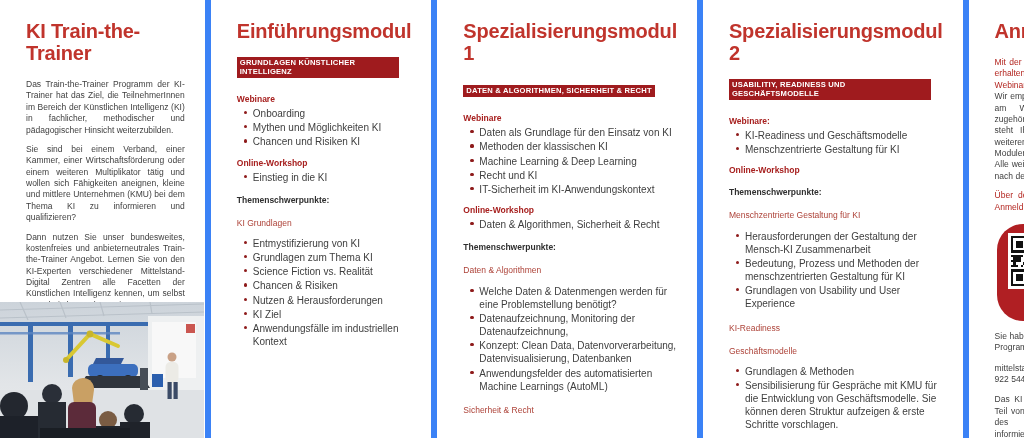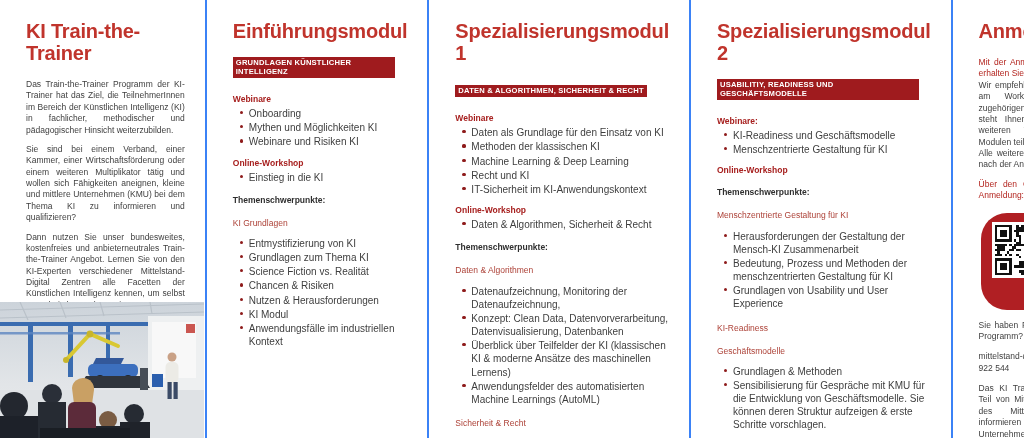--- a/index.html
+++ b/index.html
@@ -6,21 +6,21 @@
   body{
     width:1024px;height:438px;overflow:hidden;
     font-family:"Liberation Sans","DejaVu Sans",sans-serif;
     -webkit-font-smoothing:antialiased;
   }
   .page{display:flex;width:1024px;height:438px;background:#fff;}
   .panel{
     position:relative;flex:0 0 204.8px;box-sizing:border-box;
     padding:20px 20px 0 26px;
   }
-  .panel + .panel{border-left:2px solid #3b82f6;}
+  .panel + .panel{border-left:6px solid #3b82f6;}
   .panel-title{
     margin:0 0 15px 0;
     font-size:20px;line-height:1.1;font-weight:700;
     color:#c0342c;letter-spacing:-0.2px;
   }
   .body-text{color:#3e3e3e;font-size:8.5px;line-height:1.34;}
   .blk{margin:0 0 0 0;text-align:justify;}
   .blk{margin-top:8px;}
   .blocks .blk:first-child{margin-top:0;}
   .blk.gap-none{margin-top:0;}
@@ -143,35 +143,35 @@
   </section>
 
   <section class="panel">
     <h2 class="panel-title">Einführungsmodul</h2>
     <div class="band">GRUNDLAGEN KÜNSTLICHER INTELLIGENZ</div>
     <div class="sections">
         <div class="sec-head bold-red">Webinare</div>
         <ul class="bullets">
           <li>Onboarding</li>
           <li>Mythen und Möglichkeiten KI</li>
-          <li>Webinare und Risiken KI</li>
+          <li>Chancen und Risiken KI</li>
         </ul>
         <div class="sec-head bold-red">Online-Workshop</div>
         <ul class="bullets">
           <li>Einstieg in die KI</li>
         </ul>
         <div class="sec-head bold-dark">Themenschwerpunkte:</div>
         <div class="sec-head light-red">KI Grundlagen</div>
         <ul class="bullets">
           <li>Entmystifizierung von KI</li>
           <li>Grundlagen zum Thema KI</li>
           <li>Science Fiction vs. Realität</li>
           <li>Chancen &amp; Risiken</li>
           <li>Nutzen &amp; Herausforderungen</li>
-          <li>KI Modul</li>
+          <li>KI Ziel</li>
           <li>Anwendungsfälle im industriellen Kontext</li>
         </ul>
       </div>
   </section>
 
   <section class="panel">
     <h2 class="panel-title">Spezialisierungsmodul 1</h2>
     <div class="band">DATEN &amp; ALGORITHMEN, SICHERHEIT &amp; RECHT</div>
     <div class="sections">
         <div class="sec-head bold-red">Webinare</div>
@@ -182,23 +182,23 @@
           <li>Recht und KI</li>
           <li>IT-Sicherheit im KI-Anwendungskontext</li>
         </ul>
         <div class="sec-head bold-red">Online-Workshop</div>
         <ul class="bullets">
           <li>Daten &amp; Algorithmen, Sicherheit &amp; Recht</li>
         </ul>
         <div class="sec-head bold-dark">Themenschwerpunkte:</div>
         <div class="sec-head light-red">Daten &amp; Algorithmen</div>
         <ul class="bullets">
+          <li>Welche Daten &amp; Datenmengen werden für eine Problemstellung benötigt?</li>
           <li>Datenaufzeichnung, Monitoring der Datenaufzeichnung,</li>
           <li>Konzept: Clean Data, Datenvorverarbeitung, Datenvisualisierung, Datenbanken</li>
-          <li>Überblick über Teilfelder der KI (klassischen KI &amp; moderne Ansätze des maschinellen Lernens)</li>
           <li>Anwendungsfelder des automatisierten Machine Learnings (AutoML)</li>
         </ul>
         <div class="sec-head light-red">Sicherheit &amp; Recht</div>
       </div>
   </section>
 
   <section class="panel">
     <h2 class="panel-title">Spezialisierungsmodul 2</h2>
     <div class="band">USABILITIY, READINESS UND GESCHÄFTSMODELLE</div>
     <div class="sections">

